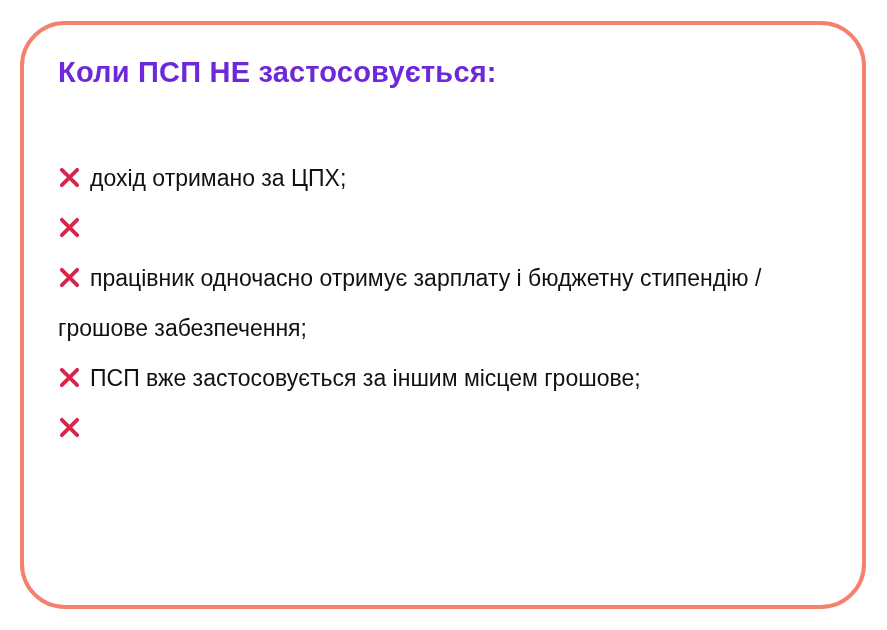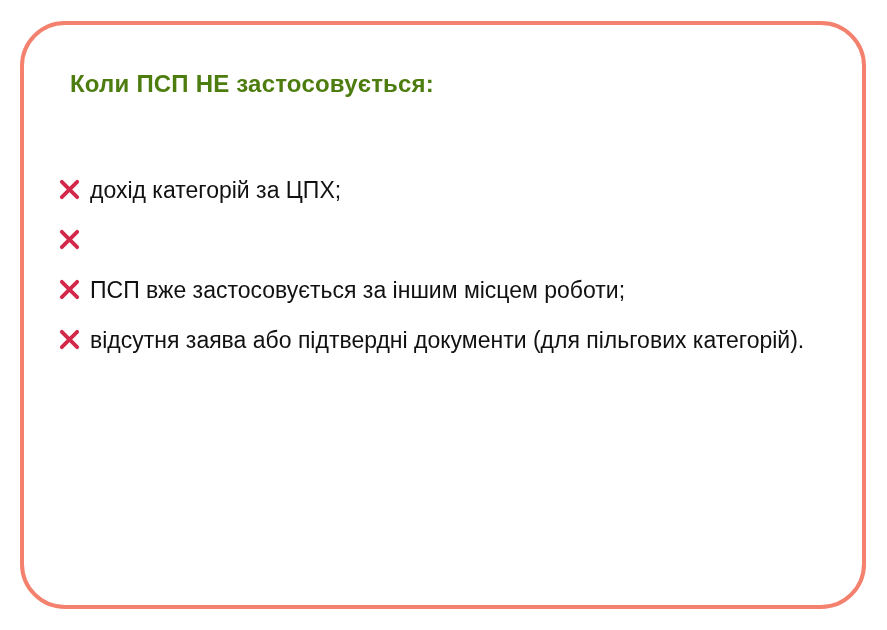--- a/index.html
+++ b/index.html
@@ -21,25 +21,25 @@
     top: 21px;
     width: 846px;
     height: 588px;
     box-sizing: border-box;
     border: 4px solid #F4816E;
     border-radius: 45px;
     background: #ffffff;
     padding: 30px 36px 20px 34px;
   }
   .card-title {
-    margin: 12px;
-    font-size: 24px;
+    margin: 0;
+    font-size: 29px;
     line-height: 34px;
     font-weight: bold;
-    color: #4d7c0f;
+    color: #6d28d9;
     letter-spacing: 0.2px;
   }
   .exclusion-list {
     margin-top: 64px;
     width: 780px;
     font-size: 23px;
     line-height: 50px;
     color: #111111;
   }
   .exclusion-item {
@@ -65,41 +65,47 @@
 <div class="page">
   <div class="card">
     <h1 class="card-title">Коли ПСП НЕ застосовується:</h1>
 
     <div class="exclusion-list">
 
       <p class="exclusion-item">
         <span class="x-icon"><svg viewBox="0 0 24 24" fill="none" stroke="#D2294B" stroke-width="4" stroke-linecap="round">
               <line x1="4" y1="4" x2="20" y2="20"></line>
               <line x1="20" y1="4" x2="4" y2="20"></line>
-            </svg></span><span>дохід категорій за ЦПХ;</span>
+            </svg></span><span>дохід отримано за ЦПХ;</span>
       </p>
 
       <p class="exclusion-item">
         <span class="x-icon"><svg viewBox="0 0 24 24" fill="none" stroke="#D2294B" stroke-width="4" stroke-linecap="round">
               <line x1="4" y1="4" x2="20" y2="20"></line>
               <line x1="20" y1="4" x2="4" y2="20"></line>
             </svg></span>
       </p>
 
+      <p class="exclusion-item">
+        <span class="x-icon"><svg viewBox="0 0 24 24" fill="none" stroke="#D2294B" stroke-width="4" stroke-linecap="round">
+              <line x1="4" y1="4" x2="20" y2="20"></line>
+              <line x1="20" y1="4" x2="4" y2="20"></line>
+            </svg></span><span>працівник одночасно отримує зарплату і бюджетну стипендію / грошове забезпечення;</span>
+      </p>
 
 
       <p class="exclusion-item">
         <span class="x-icon"><svg viewBox="0 0 24 24" fill="none" stroke="#D2294B" stroke-width="4" stroke-linecap="round">
               <line x1="4" y1="4" x2="20" y2="20"></line>
               <line x1="20" y1="4" x2="4" y2="20"></line>
-            </svg></span><span>ПСП вже застосовується за іншим місцем роботи;</span>
+            </svg></span><span>ПСП вже застосовується за іншим місцем грошове;</span>
       </p>
 
       <p class="exclusion-item">
         <span class="x-icon"><svg viewBox="0 0 24 24" fill="none" stroke="#D2294B" stroke-width="4" stroke-linecap="round">
               <line x1="4" y1="4" x2="20" y2="20"></line>
               <line x1="20" y1="4" x2="4" y2="20"></line>
-            </svg></span><span>відсутня заява або підтвердні документи (для пільгових категорій).</span>
+            </svg></span>
       </p>
 
     </div>
   </div>
 </div>
 
 </body></html>

